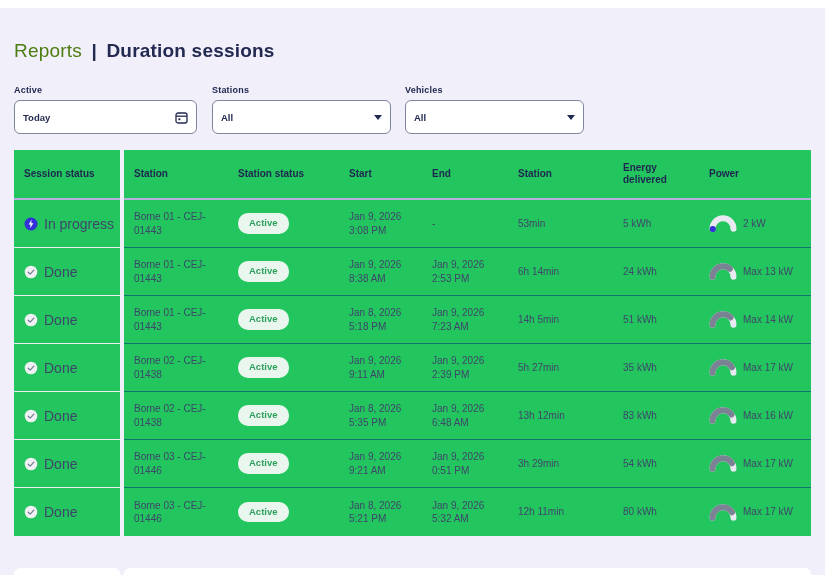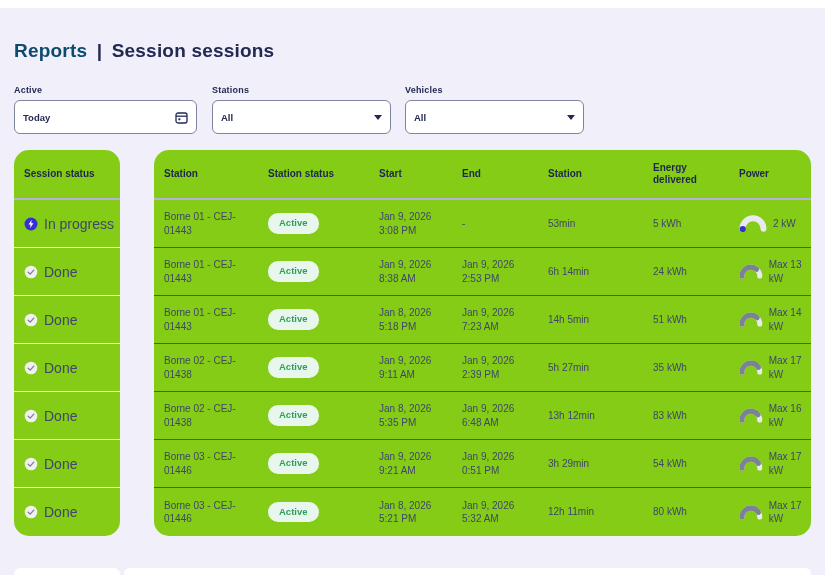--- a/index.html
+++ b/index.html
@@ -8,44 +8,44 @@
     font-family:"Liberation Sans", sans-serif;
     background:#f1effa;
     position:relative;
     overflow:hidden;
     color:#3f466b;
   }
   .top-strip { position:absolute; top:0; left:0; right:0; height:8px; background:#ffffff; }
 
   
   .page-title { position:absolute; left:14px; top:40px; font-size:19px; letter-spacing:.2px; }
-  .title-prefix { color:#0c4a6e; font-weight:700; }
+  .title-prefix { color:#4d7c0f; font-weight:400; }
   .title-sep { color:#232a52; font-weight:700; margin:0 4px; }
   .title-main { color:#232a52; font-weight:700; }
 
   
   .filters { position:absolute; left:14px; top:85px; width:800px; height:45px; }
   .filter { position:absolute; top:0; }
   .filter-dates    { left:0;     width:183px; }
   .filter-stations { left:198px; width:179px; }
   .filter-vehicles { left:391px; width:179px; }
   .filter-label { font-size:9px; font-weight:700; color:#232a52; margin-bottom:5px; letter-spacing:.2px; }
   .filter-control {
     height:24px; background:#ffffff; border:1px solid #7e859c; border-radius:6px;
     display:flex; align-items:center; padding:16px 8px; cursor:pointer;
   }
   .filter-value { font-size:9.5px; font-weight:700; color:#232a52; flex:1; }
   .caret { width:0; height:0; border-left:4px solid transparent; border-right:4px solid transparent; border-top:5px solid #232a52; }
   .cal-icon { width:13px; height:13px; }
 
   
   .table-wrap { position:absolute; left:14px; top:150px; width:797px; display:flex; gap:4px; }
-  .card { background:#84cc16; border-radius:15px; overflow:hidden; }
+  .card { background:#22c55e; border-radius:0; overflow:hidden; }
   .card-left  { width:106px; flex:none; }
-  .card-right { flex:1;margin-left:30px; }
+  .card-right { flex:1; }
   .thead { height:50px; border-bottom:2px solid #b6b0de; display:flex; align-items:center; }
   .th { font-size:10px; font-weight:700; color:#1f2650; line-height:1.25; }
   .thead-left { padding-left:10px; }
   .grid-row {
     display:grid;
     grid-template-columns:104px 111px 83px 86px 105px 86px 1fr;
     align-items:center; padding-left:10px;
   }
   .thead-right { height:50px; border-bottom:2px solid #b6b0de; }
   .th-energy { padding-right:28px; }
@@ -69,21 +69,21 @@
   .next-right { position:absolute; left:124px; top:568px; width:687px; height:12px; background:#ffffff; border-radius:6px 6px 0 0; }
 </style>
 </head>
 <body>
 
 <div class="top-strip"></div>
 
 <h1 class="page-title">
   <span class="title-prefix">Reports</span>
   <span class="title-sep">|</span>
-  <span class="title-main">Session sessions</span>
+  <span class="title-main">Duration sessions</span>
 </h1>
 
 <div class="filters">
   <div class="filter filter-dates">
     <div class="filter-label">Active</div>
     <div class="filter-control">
       <span class="filter-value">Today</span>
       <svg class="cal-icon" viewBox="0 0 13 13">
         <rect x="1" y="2" width="11" height="10" rx="2" fill="none" stroke="#232a52" stroke-width="1.3"></rect>
         <line x1="1" y1="5.2" x2="12" y2="5.2" stroke="#232a52" stroke-width="1.3"></line>

